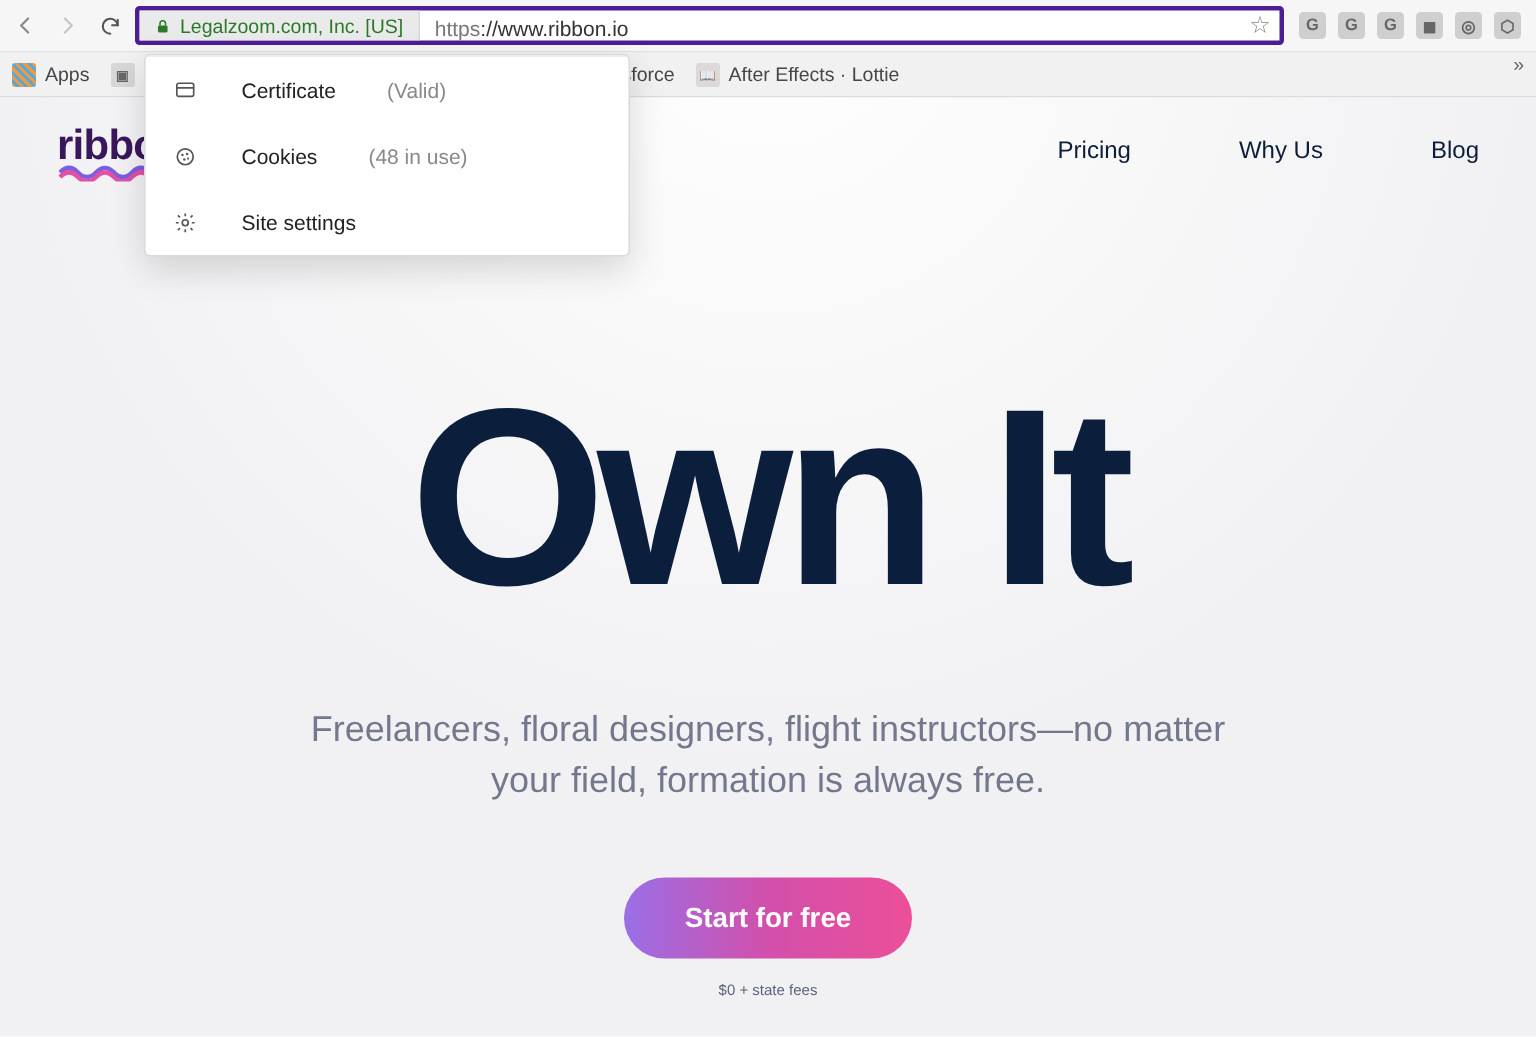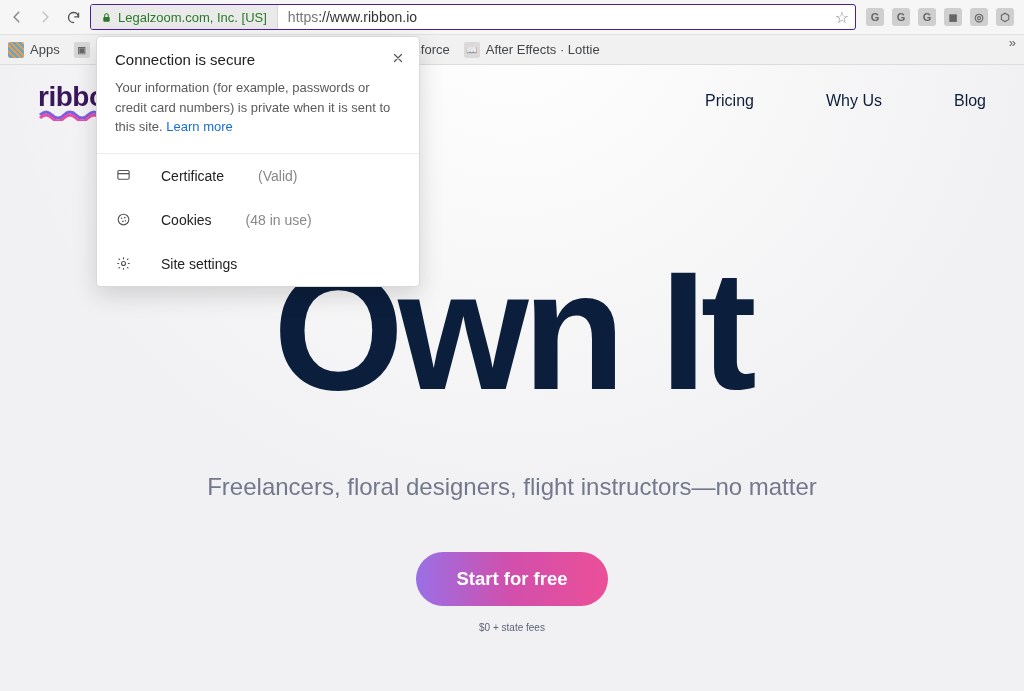--- a/index.html
+++ b/index.html
@@ -19,23 +19,23 @@
     display: flex;
     align-items: center;
     padding: 0 6px;
     gap: 6px;
   }
   .nav-btn { width: 22px; height: 22px; display:flex; align-items:center; justify-content:center; color:#888; }
   .nav-btn.active { color:#555; }
   .omnibox {
     flex: 1;
     display:flex;
-    align-items:center;
+    align-items:flex-end;
     height:26px;
-    border:1px solid #4c1d95;
+    border:3px solid #4c1d95;
     background:#fff;
     border-radius:3px;
     overflow:hidden;
   }
   .ev-chip {
     display:flex;
     align-items:center;
     gap:6px;
     background:#eaeaea;
     padding: 0 10px;
@@ -236,41 +236,31 @@
       <span>Pricing</span>
       <span>Why Us</span>
       <span>Blog</span>
     </div>
   </div>
 
   <div class="hero">
     <div class="hero-title">Own It</div>
     <div class="hero-sub">
       <div>Freelancers, floral designers, flight instructors—no matter</div>
+      <div>your field, formation is always free.</div>
     </div>
     <div class="cta-btn">
       <span>Start for free</span>
     </div>
     <div class="fees">$0 + state fees</div>
     
   </div>
 </div>
 
 <div class="popover">
-  <div class="pop-head">
-    <div class="pop-title">Connection is secure</div>
-    <div class="pop-text">
-      <span>Your information (for example, passwords or credit card numbers) is private when it is sent to this site. </span><a class="pop-learn">Learn more</a>
-    </div>
-    <div class="pop-close">
-      <svg width="12" height="12" viewBox="0 0 24 24">
-          <path d="M5 5l14 14M19 5L5 19" stroke="currentColor" stroke-width="2.4" stroke-linecap="round"></path>
-        </svg>
-    </div>
-  </div>
   <div class="pop-list">
     <div class="pop-row">
       <span class="pop-icon">
           <svg width="15" height="15" viewBox="0 0 24 24">
             <rect x="3" y="4" width="18" height="14" rx="2" stroke="currentColor" stroke-width="1.8" fill="none"></rect>
             <path d="M3 9h18" stroke="currentColor" stroke-width="1.8"></path>
           </svg>
         </span>
       <span>Certificate</span>
       <span class="muted">(Valid)</span>

